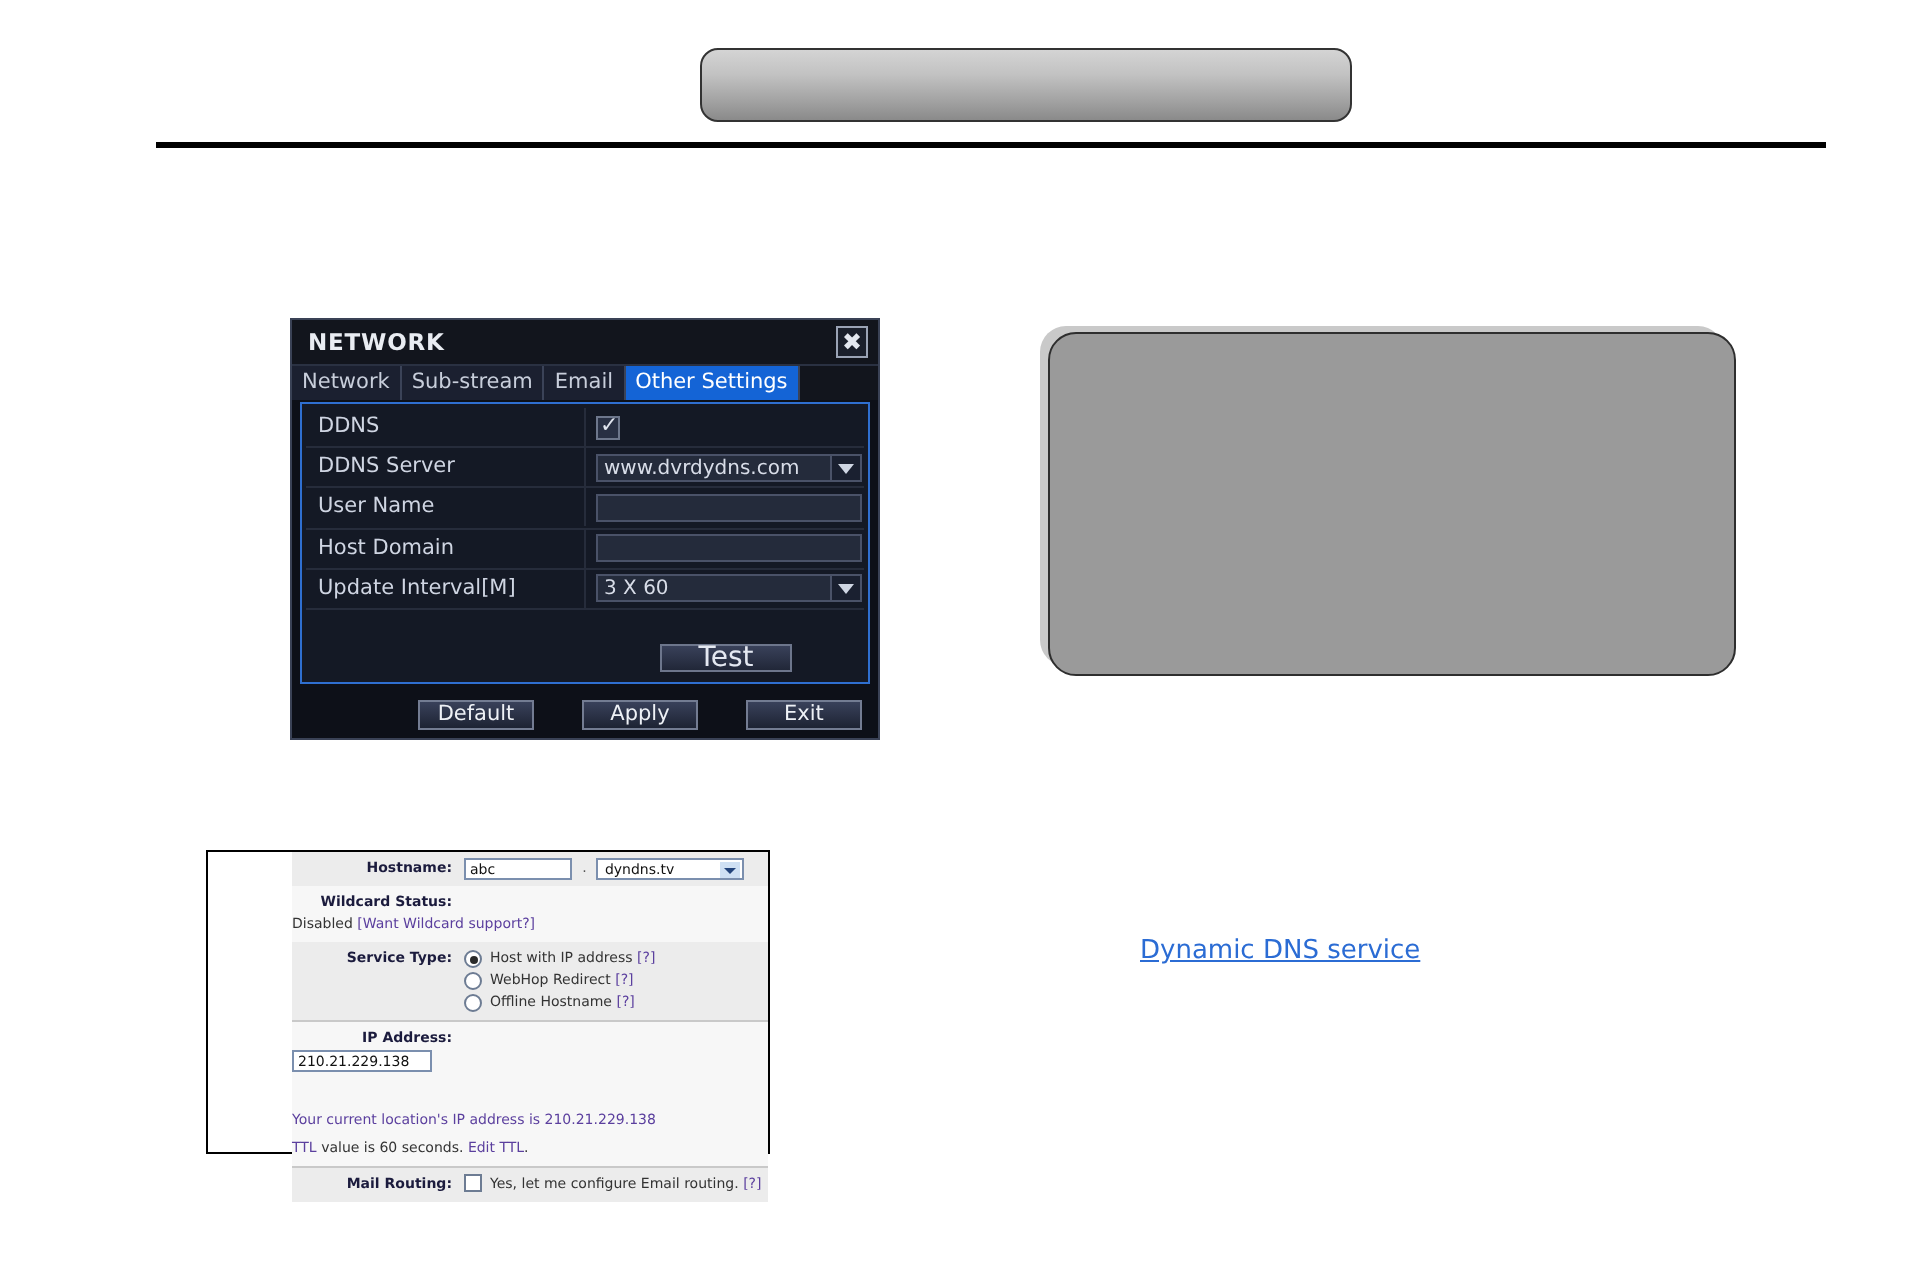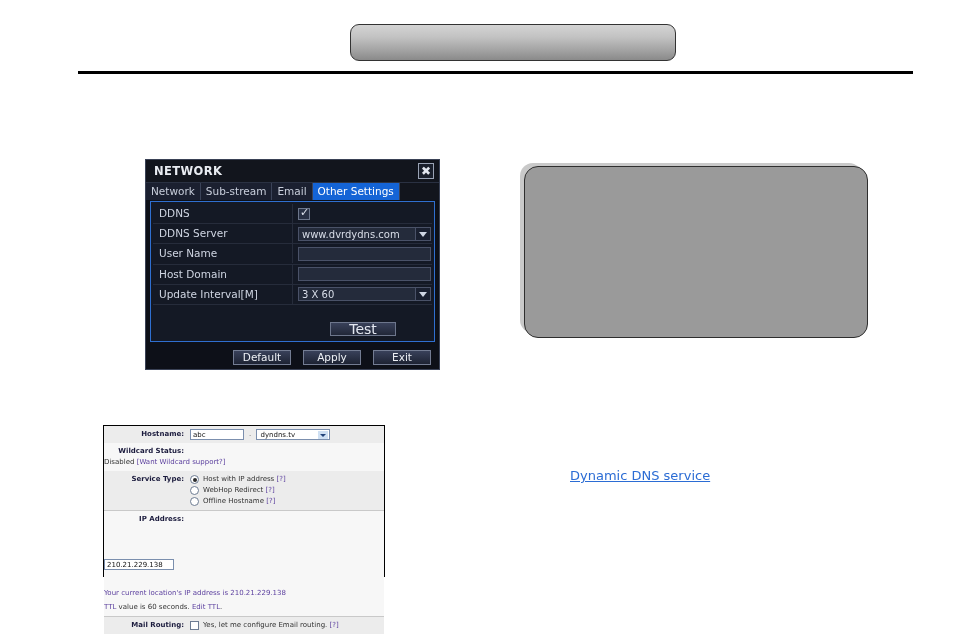--- a/index.html
+++ b/index.html
@@ -209,21 +209,21 @@
     position: absolute;
     left: 0;
     right: 0;
     bottom: 0;
     height: 24px;
     background: #0d1018;
     display: flex;
     justify-content: flex-end;
     align-items: center;
     padding-right: 8px;
-    gap: 12px;
+    gap: 24px;
   }
   .dvr-footer-btn {
     min-width: 58px;
     height: 15px;
     background: linear-gradient(to bottom,#39415a,#1d2333);
     border: 1px solid #737c92;
     box-sizing: border-box;
     font-size: 10.5px;
     line-height: 13px;
     text-align: center;
@@ -252,20 +252,21 @@
     left: 103px;
     top: 425px;
     width: 282px;
     height: 152px;
     border: 1px solid #000000;
     background: #ffffff;
     box-sizing: border-box;
     font-family: "DejaVu Sans", sans-serif;
     font-size: 7px;
     color: #222;
+    padding-left: 42px;
   }
   .dd-row {
     display: flex;
     padding: 3px 0;
   }
   .dd-row.shade { background: #ececec; }
   .dd-row.plain { background: #f7f7f7; flex-direction: column; }
   .dd-sep { border-top: 1px solid #c9c9c9; }
   .dd-label {
     width: 86px;
@@ -289,21 +290,21 @@
     height: 11px;
     line-height: 11px;
     font-size: 7px;
     padding: 0 2px;
     box-sizing: border-box;
     color: #111;
     vertical-align: middle;
     cursor: text;
   }
   #dd-host-input { width: 54px; }
-  #dd-ip-input { width: 70px; margin-top: 34px; }
+  #dd-ip-input { width: 70px; }
   .dd-dot {
     display: inline-block;
     width: 8px;
     text-align: center;
     color: #555;
     vertical-align: middle;
   }
   .dd-select {
     display: inline-block;
     border: 1px solid #7b8fae;

